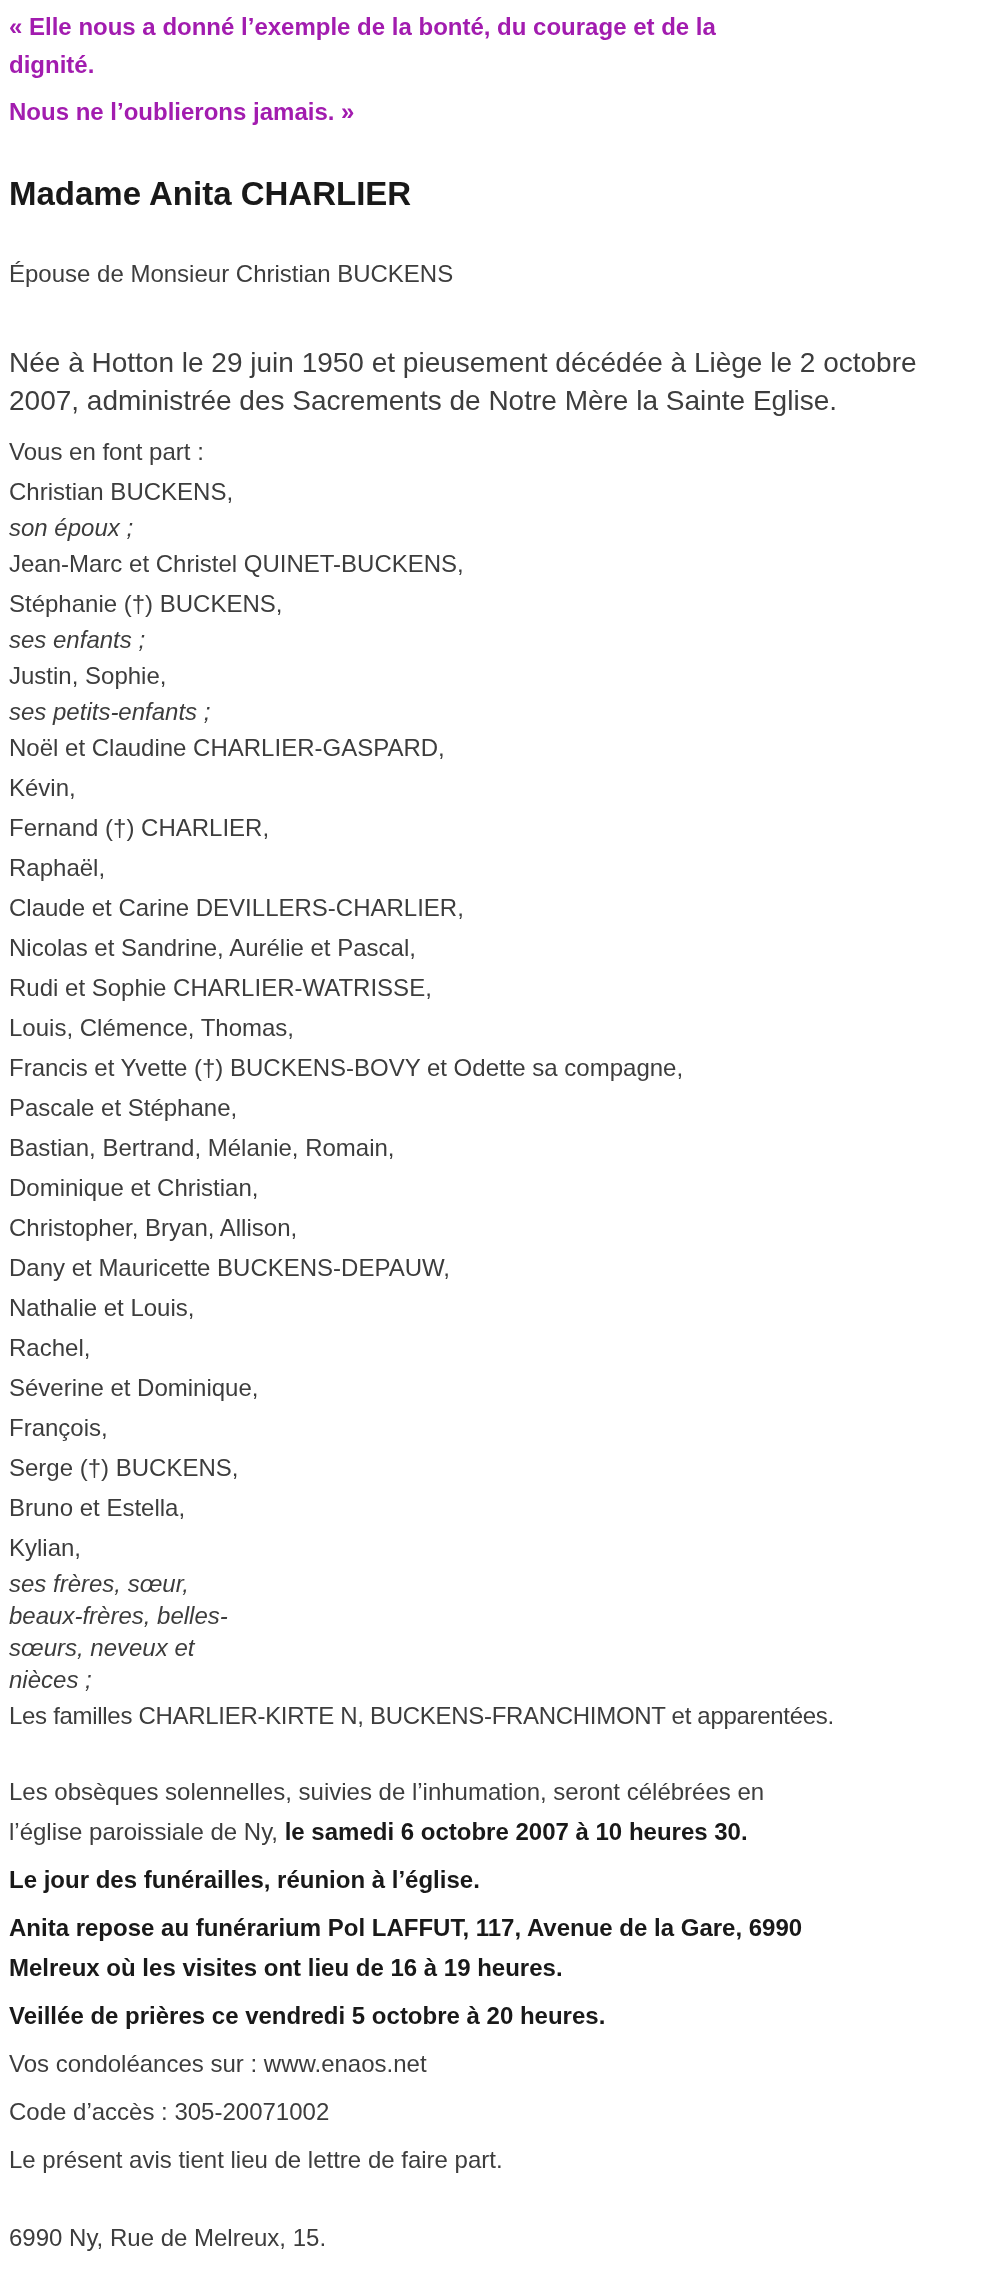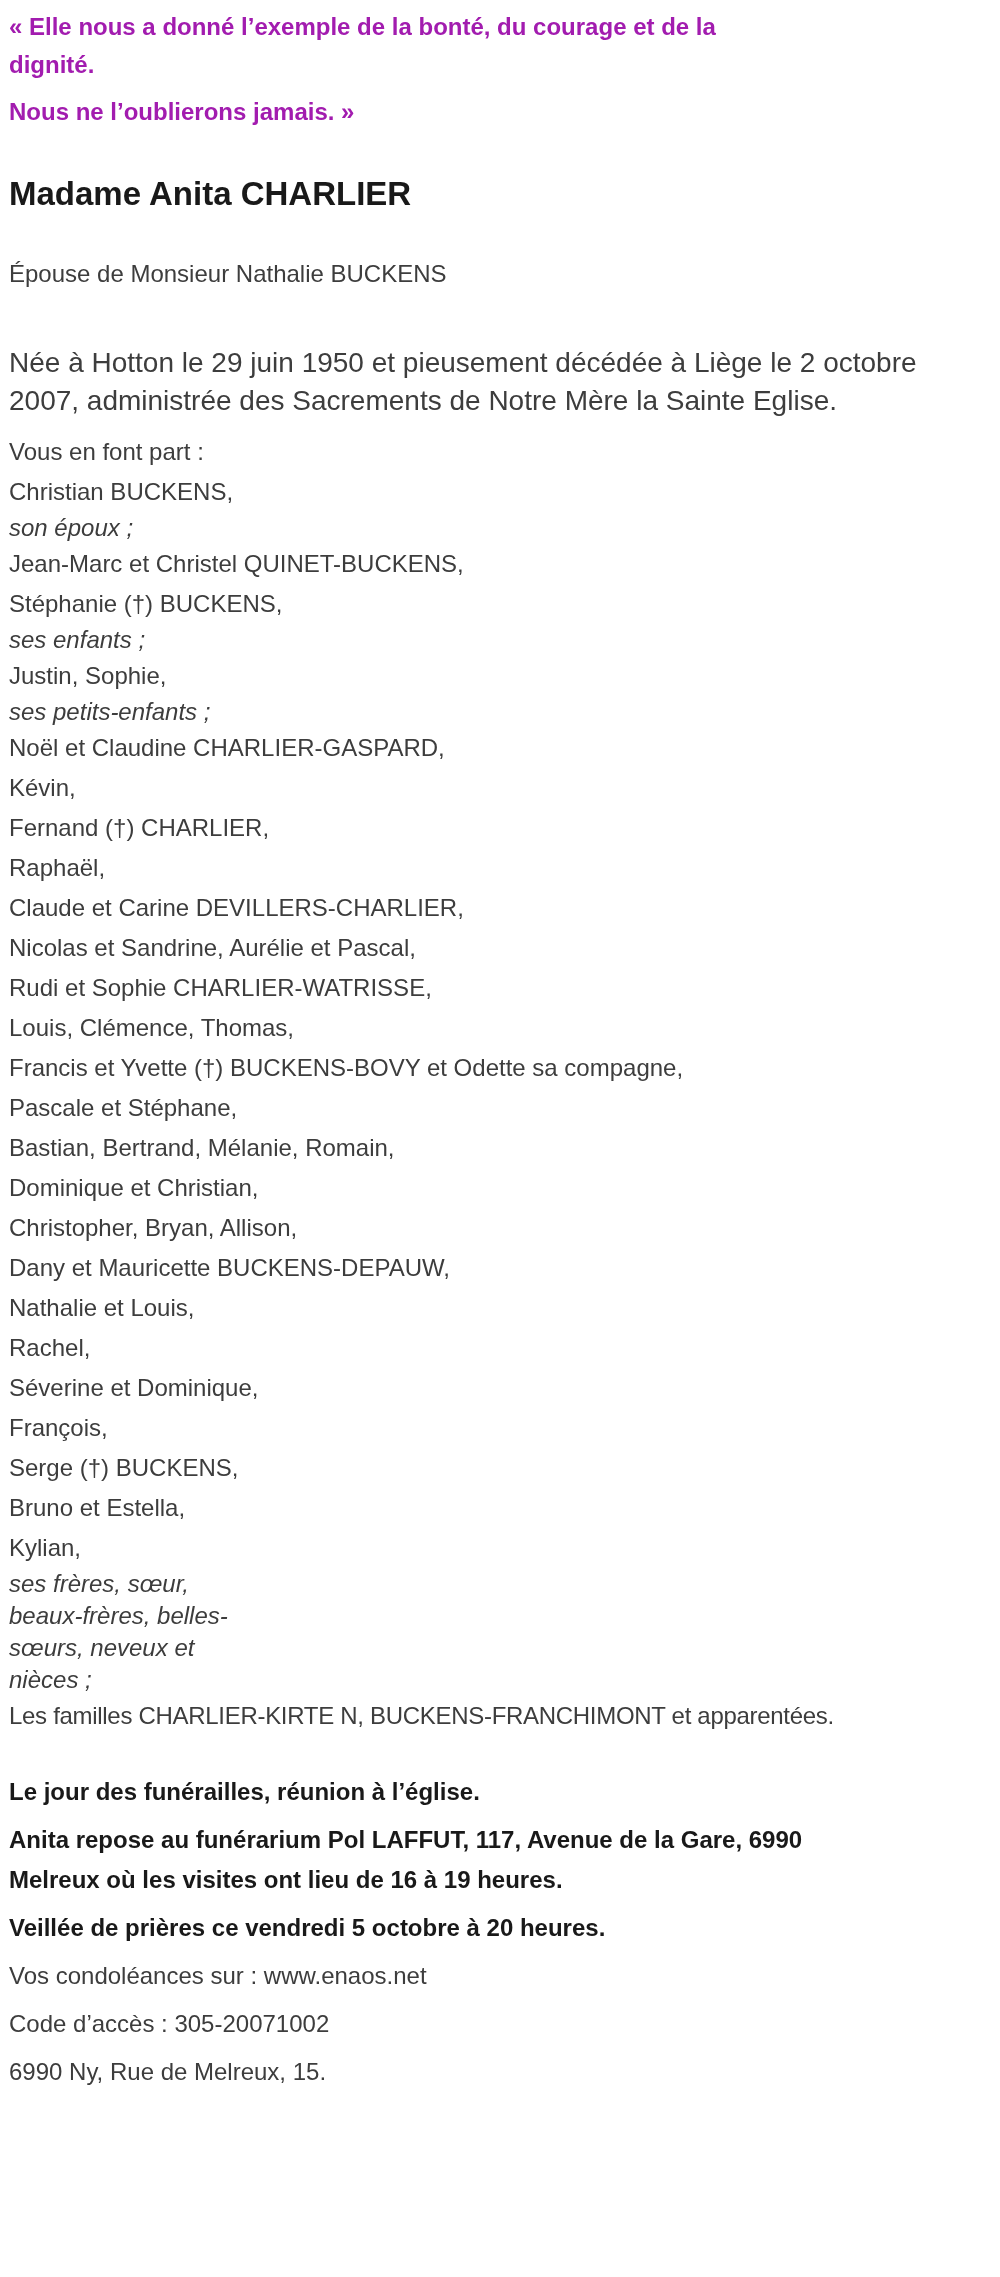--- a/index.html
+++ b/index.html
@@ -90,21 +90,21 @@
 <div class="page">
 
   <div class="quote-block">
     <div class="quote-line">« Elle nous a donné l’exemple de la bonté, du courage et de la</div>
     <div class="quote-line">dignité.</div>
     <div class="quote-line quote-second">Nous ne l’oublierons jamais. »</div>
   </div>
 
   <h1 class="title">Madame Anita CHARLIER</h1>
 
-  <div class="subtitle">Épouse de Monsieur Nathalie BUCKENS</div>
+  <div class="subtitle">Épouse de Monsieur Christian BUCKENS</div>
 
   <div class="intro">
     <div>Née à Hotton le 29 juin 1950 et pieusement décédée à Liège le 2 octobre</div>
     <div>2007, administrée des Sacrements de Notre Mère la Sainte Eglise.</div>
   </div>
 
   <div class="mourners">
     <div class="announce">Vous en font part :</div>
     <div>
         <div class="name-line">Christian BUCKENS,</div>
@@ -137,30 +137,35 @@
         <div class="name-line">Kylian,</div>
         <div class="relation-line">ses frères, sœur,</div>
         <div class="relation-line">beaux-frères, belles-</div>
         <div class="relation-line">sœurs, neveux et</div>
         <div class="relation-line">nièces ;</div>
       </div>
   </div>
 
   <div class="families">Les familles CHARLIER-KIRTE N, BUCKENS-FRANCHIMONT et apparentées.</div>
 
+  <div class="para ceremony">
+    <div><span>Les obsèques solennelles, suivies de l’inhumation, seront célébrées en</span></div>
+    <div><span>l’église paroissiale de Ny, </span><strong>le samedi 6 octobre 2007 à 10 heures 30.</strong></div>
+  </div>
 
   <div class="para bold">Le jour des funérailles, réunion à l’église.</div>
 
   <div class="para bold">
     <div>Anita repose au funérarium Pol LAFFUT, 117, Avenue de la Gare, 6990</div>
     <div>Melreux où les visites ont lieu de 16 à 19 heures.</div>
   </div>
 
   <div class="para bold">Veillée de prières ce vendredi 5 octobre à 20 heures.</div>
 
   <div class="para"><span>Vos condoléances sur : </span><span>www.enaos.net</span></div>
 
   <div class="para">Code d’accès : 305-20071002</div>
 
+  <div class="para notice">Le présent avis tient lieu de lettre de faire part.</div>
 
   <div class="para address">6990 Ny, Rue de Melreux, 15.</div>
 
 </div>
 
 </body></html>

